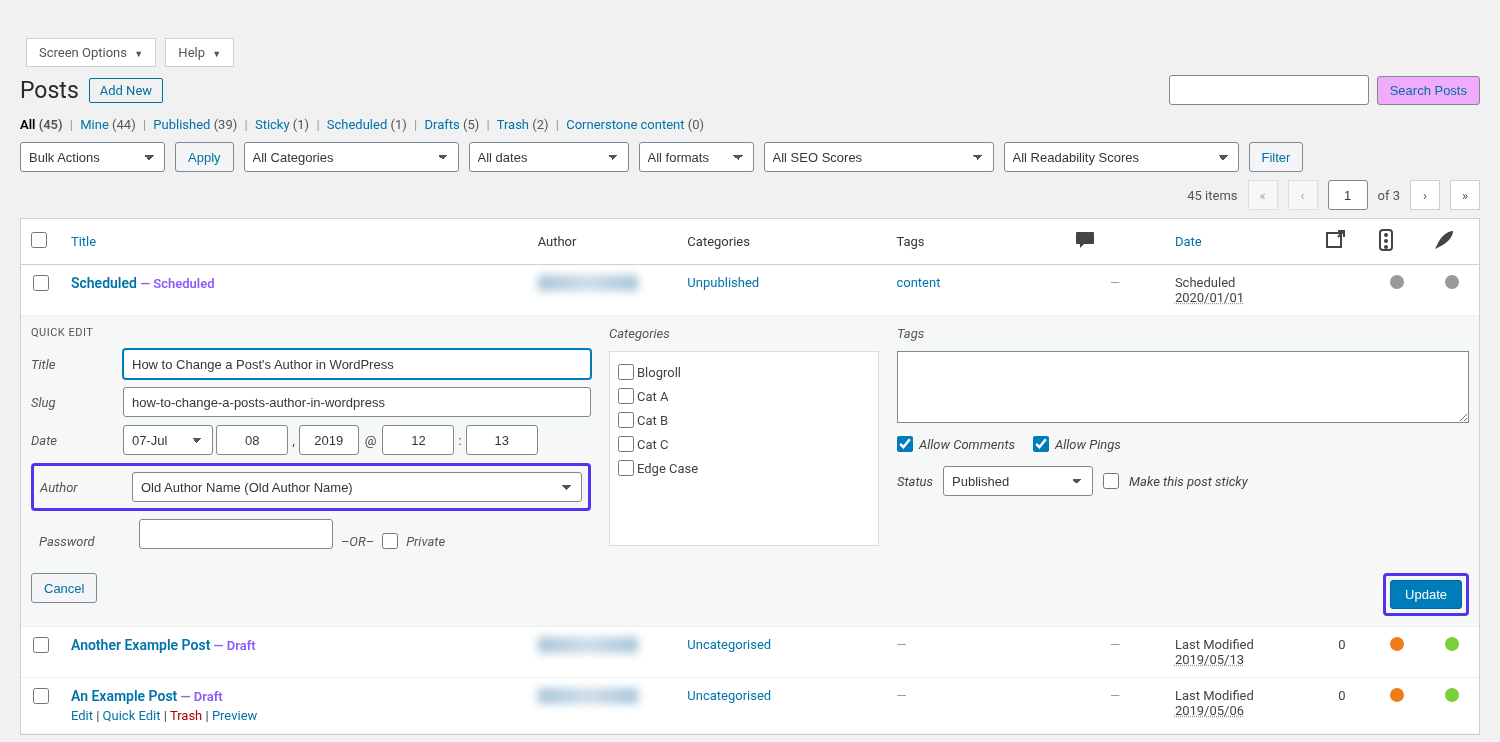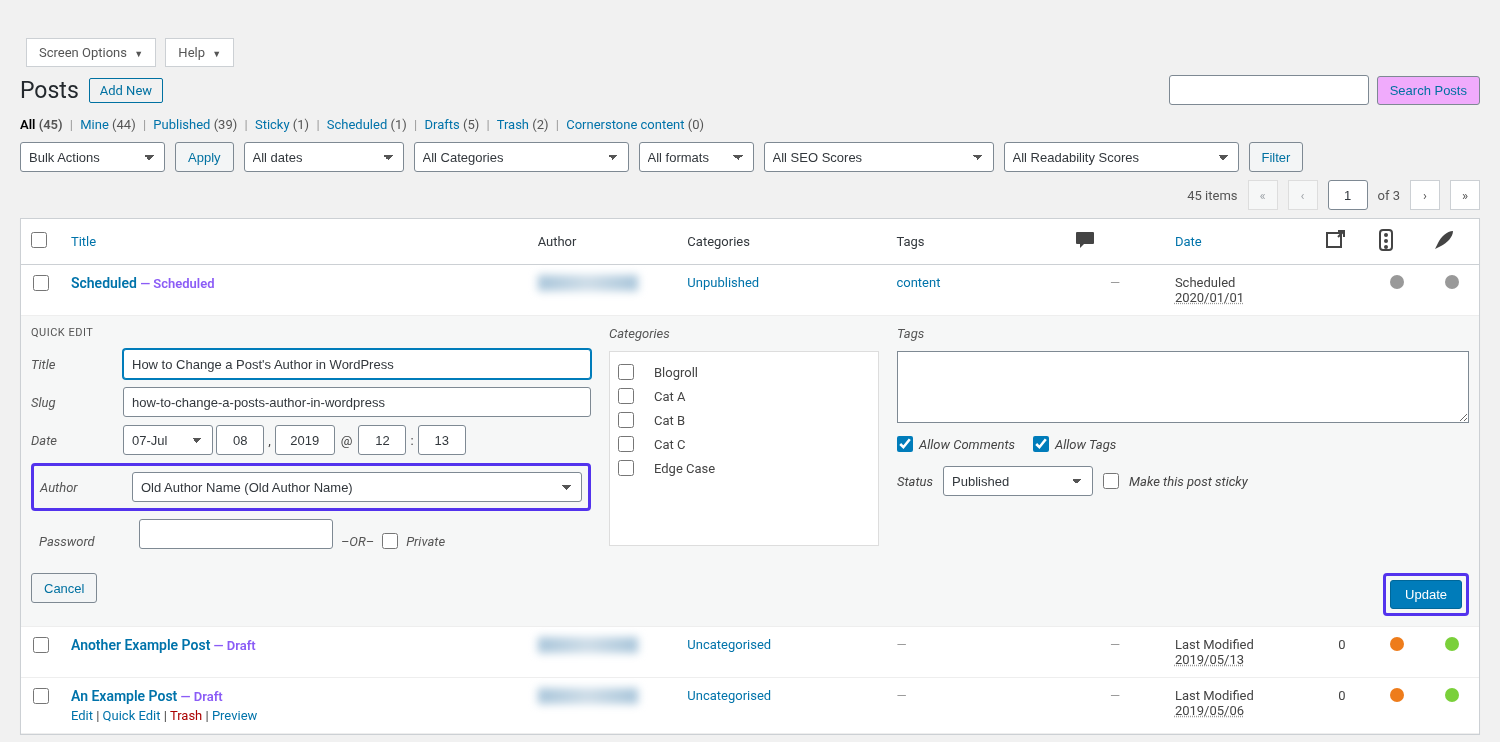--- a/index.html
+++ b/index.html
@@ -54,27 +54,27 @@
 .qe-col1 { width: 560px; }
 .qe-col2 { width: 270px; }
 .qe-col3 { flex:1; }
 .qe-legend { text-transform: uppercase; font-size: 11px; color: #555; margin-bottom: 10px; letter-spacing: .5px; }
 .qe-cat-legend { font-style: italic; font-size: 13px; color: #555; margin-bottom: 10px; }
 .qe-row { display: flex; align-items: center; margin-bottom: 8px; }
 .qe-label { width: 92px; font-style: italic; color: #555; font-size: 13px; }
 .qe-input { flex:1; border: 1px solid #7e8993; padding: 6px; font-size: 13px; background:#fff; }
 .qe-input.focused { border: 1px solid #007cba; box-shadow: 0 0 0 1px #007cba; outline: none; }
 .qe-date-select { width: 90px; }
-.qe-date-num { width: 48px; text-align: center; }
+.qe-date-num { width: 72px; text-align: center; }
 .qe-author-row { border: 3px solid #5333ed; padding: 6px; border-radius: 4px; }
 .qe-author-select { flex:1; }
 .qe-pw-row { display: flex; align-items: flex-end; gap: 8px; margin-left: 8px; }
 .qe-or { font-style: italic; color: #555; }
 .qe-catlist { border: 1px solid #ddd; background: #fff; height: 195px; overflow: auto; padding: 8px; }
-.qe-catlist label { display: flex; align-items: center; gap: 20px; padding: 4px 0; font-size: 13px; }
+.qe-catlist label { display: flex; align-items: center; gap: 3px; padding: 4px 0; font-size: 13px; }
 .qe-tags { width: 100%; height: 72px; border: 1px solid #7e8993; background:#fff; resize: both; }
 .qe-checks { display: flex; align-items: center; gap: 18px; margin: 10px 0 14px 0; }
 .qe-checks label { display: flex; align-items: center; gap: 6px; font-style: italic; }
 .qe-status-row { display:flex; align-items:center; gap:10px; }
 .qe-status-label { font-style: italic; }
 .qe-status-sel { width: 150px; }
 .qe-footer { display: flex; margin-top: 16px; }
 .qe-update-wrap { margin-left: auto; border: 3px solid #5333ed; padding: 4px; border-radius: 4px; }
 .row-actions { font-size: 13px; margin-top: 4px; }
 .row-actions a { text-decoration: none; }
@@ -122,22 +122,22 @@
     <a><span>Drafts</span> <span class="cnt">(5)</span></a>
     <span class="sep">|</span>
     <a><span>Trash</span> <span class="cnt">(2)</span></a>
     <span class="sep">|</span>
     <a><span>Cornerstone content</span> <span class="cnt">(0)</span></a>
   </div>
 
   <div class="tablenav">
     <select class="sel-arrow" style="width:145px"><option>Bulk Actions</option></select>
     <button class="button">Apply</button>
+    <select class="sel-arrow" style="width:215px"><option>All Categories</option></select>
     <select class="sel-arrow" style="width:160px"><option>All dates</option></select>
-    <select class="sel-arrow" style="width:215px"><option>All Categories</option></select>
     <select class="sel-arrow" style="width:115px"><option>All formats</option></select>
     <select class="sel-arrow" style="width:230px"><option>All SEO Scores</option></select>
     <select class="sel-arrow" style="width:235px"><option>All Readability Scores</option></select>
     <button class="button">Filter</button>
   </div>
 
   <div class="tablenav">
     <div class="tablenav-pages">
       <span>45 items</span>
       <span class="page-btn disabled">«</span>
@@ -268,21 +268,21 @@
               <div class="qe-cat-legend">Tags</div>
               <textarea class="qe-tags" style=""></textarea>
 
               <div class="qe-checks">
                 <label>
                     <input type="checkbox" class="chk-blue" checked="" style="">
                     <span>Allow Comments</span>
                   </label>
                 <label>
                     <input type="checkbox" class="chk-blue" checked="" style="">
-                    <span>Allow Tags</span>
+                    <span>Allow Pings</span>
                   </label>
               </div>
 
               <div class="qe-status-row">
                 <span class="qe-status-label">Status</span>
                 <select class="sel-arrow qe-status-sel"><option>Published</option></select>
                 <input type="checkbox" style="">
                 <span class="qe-status-label">Make this post sticky</span>
               </div>
             </div>

